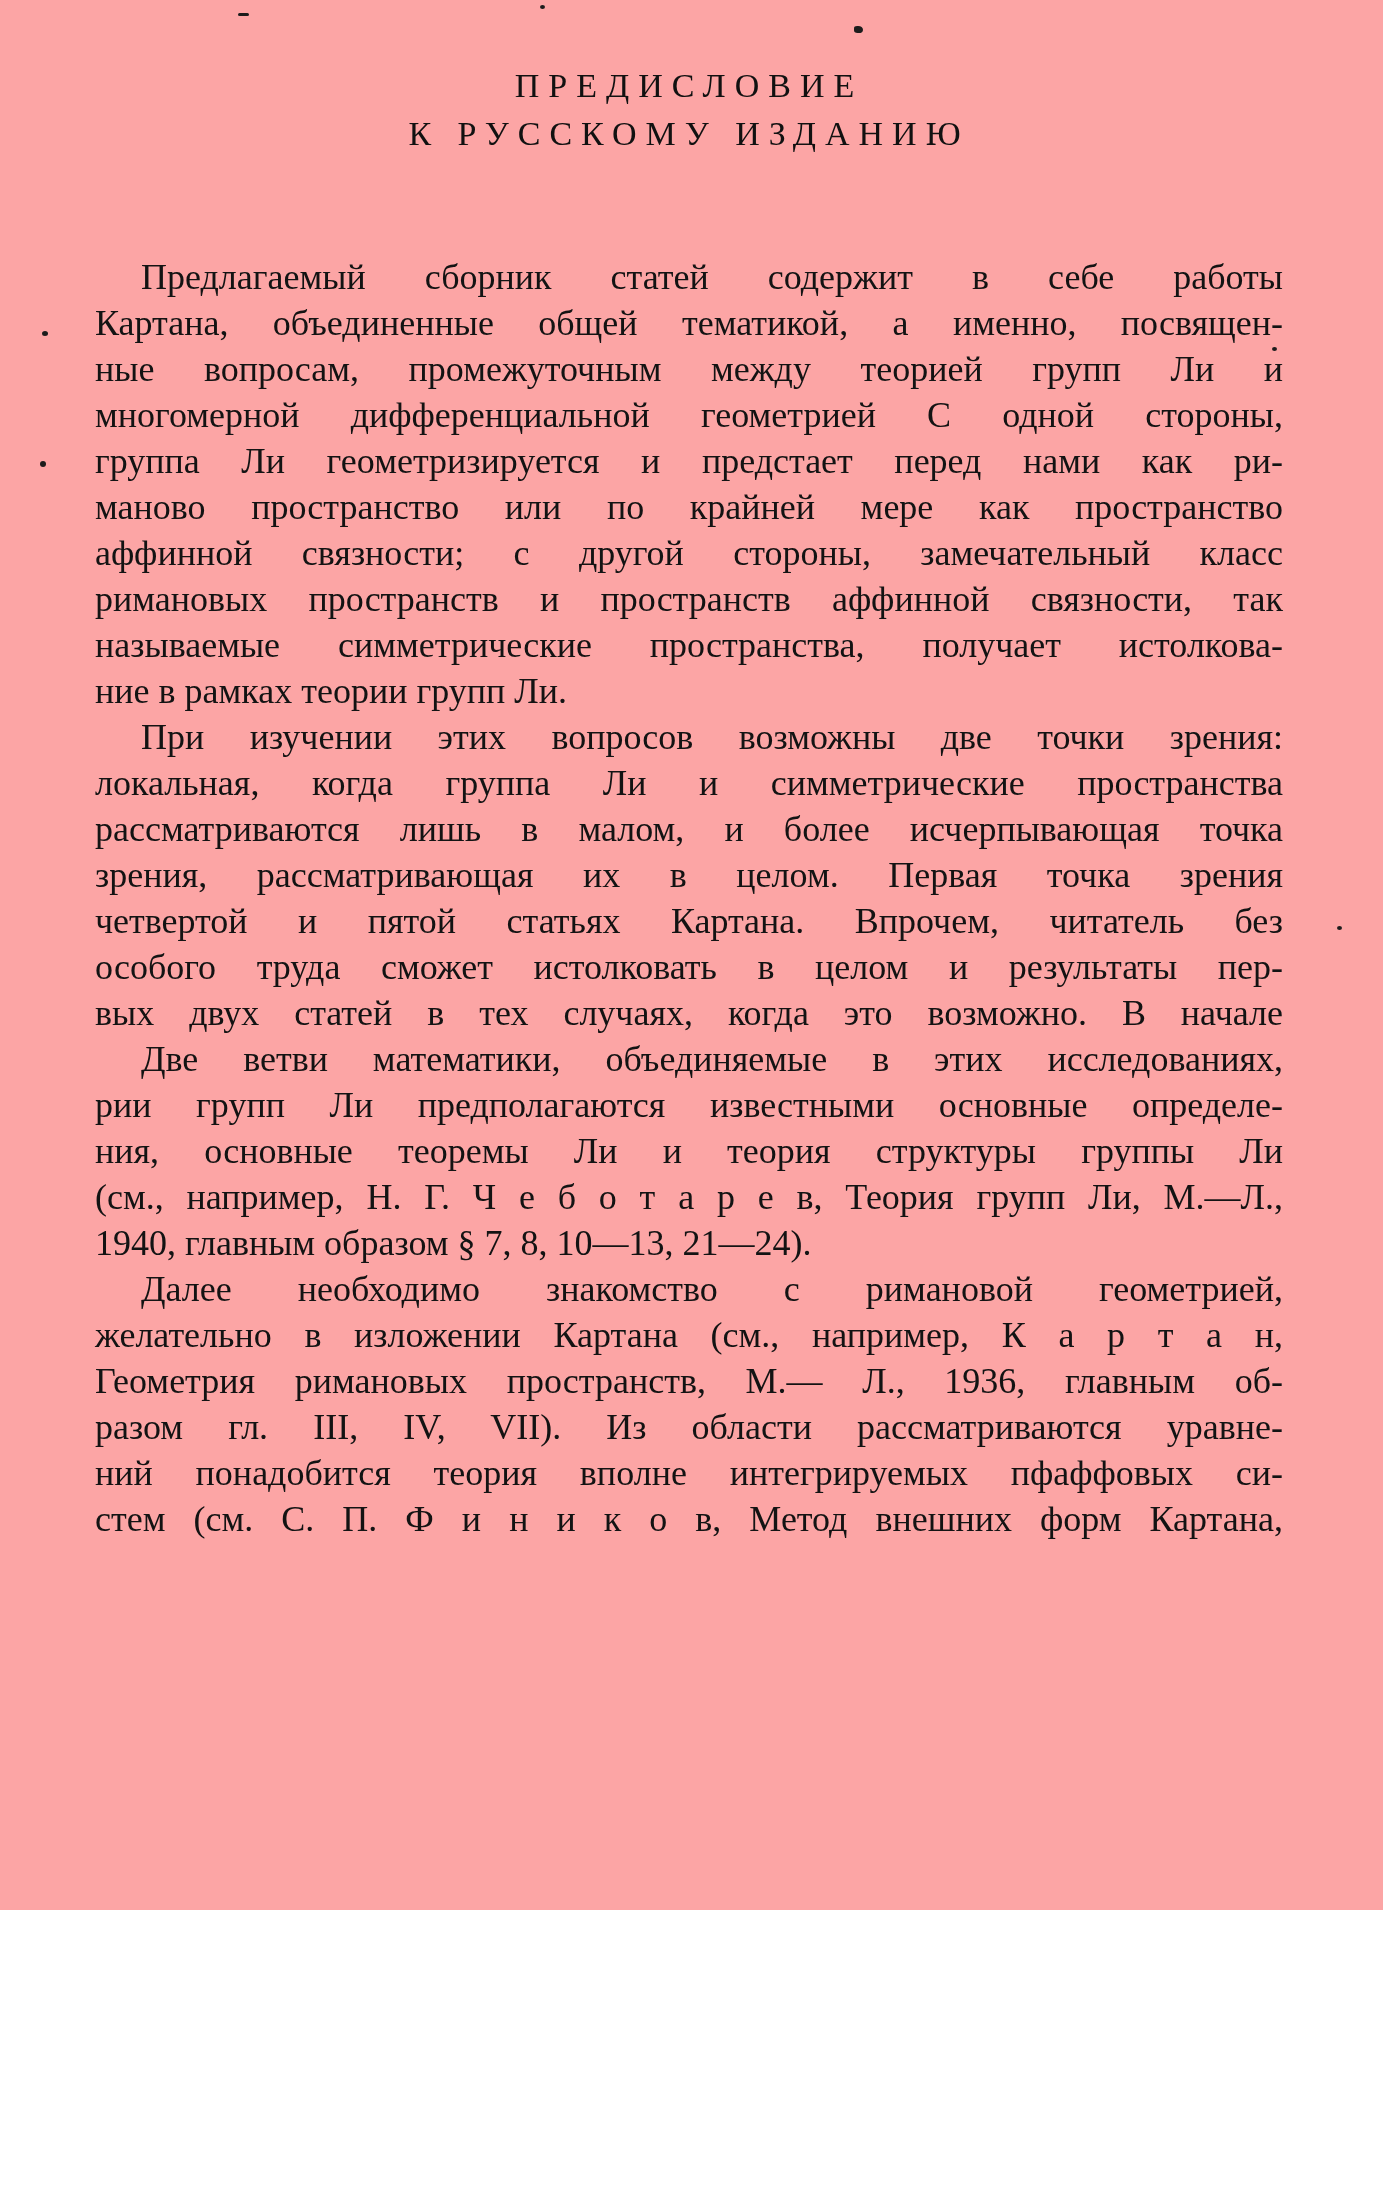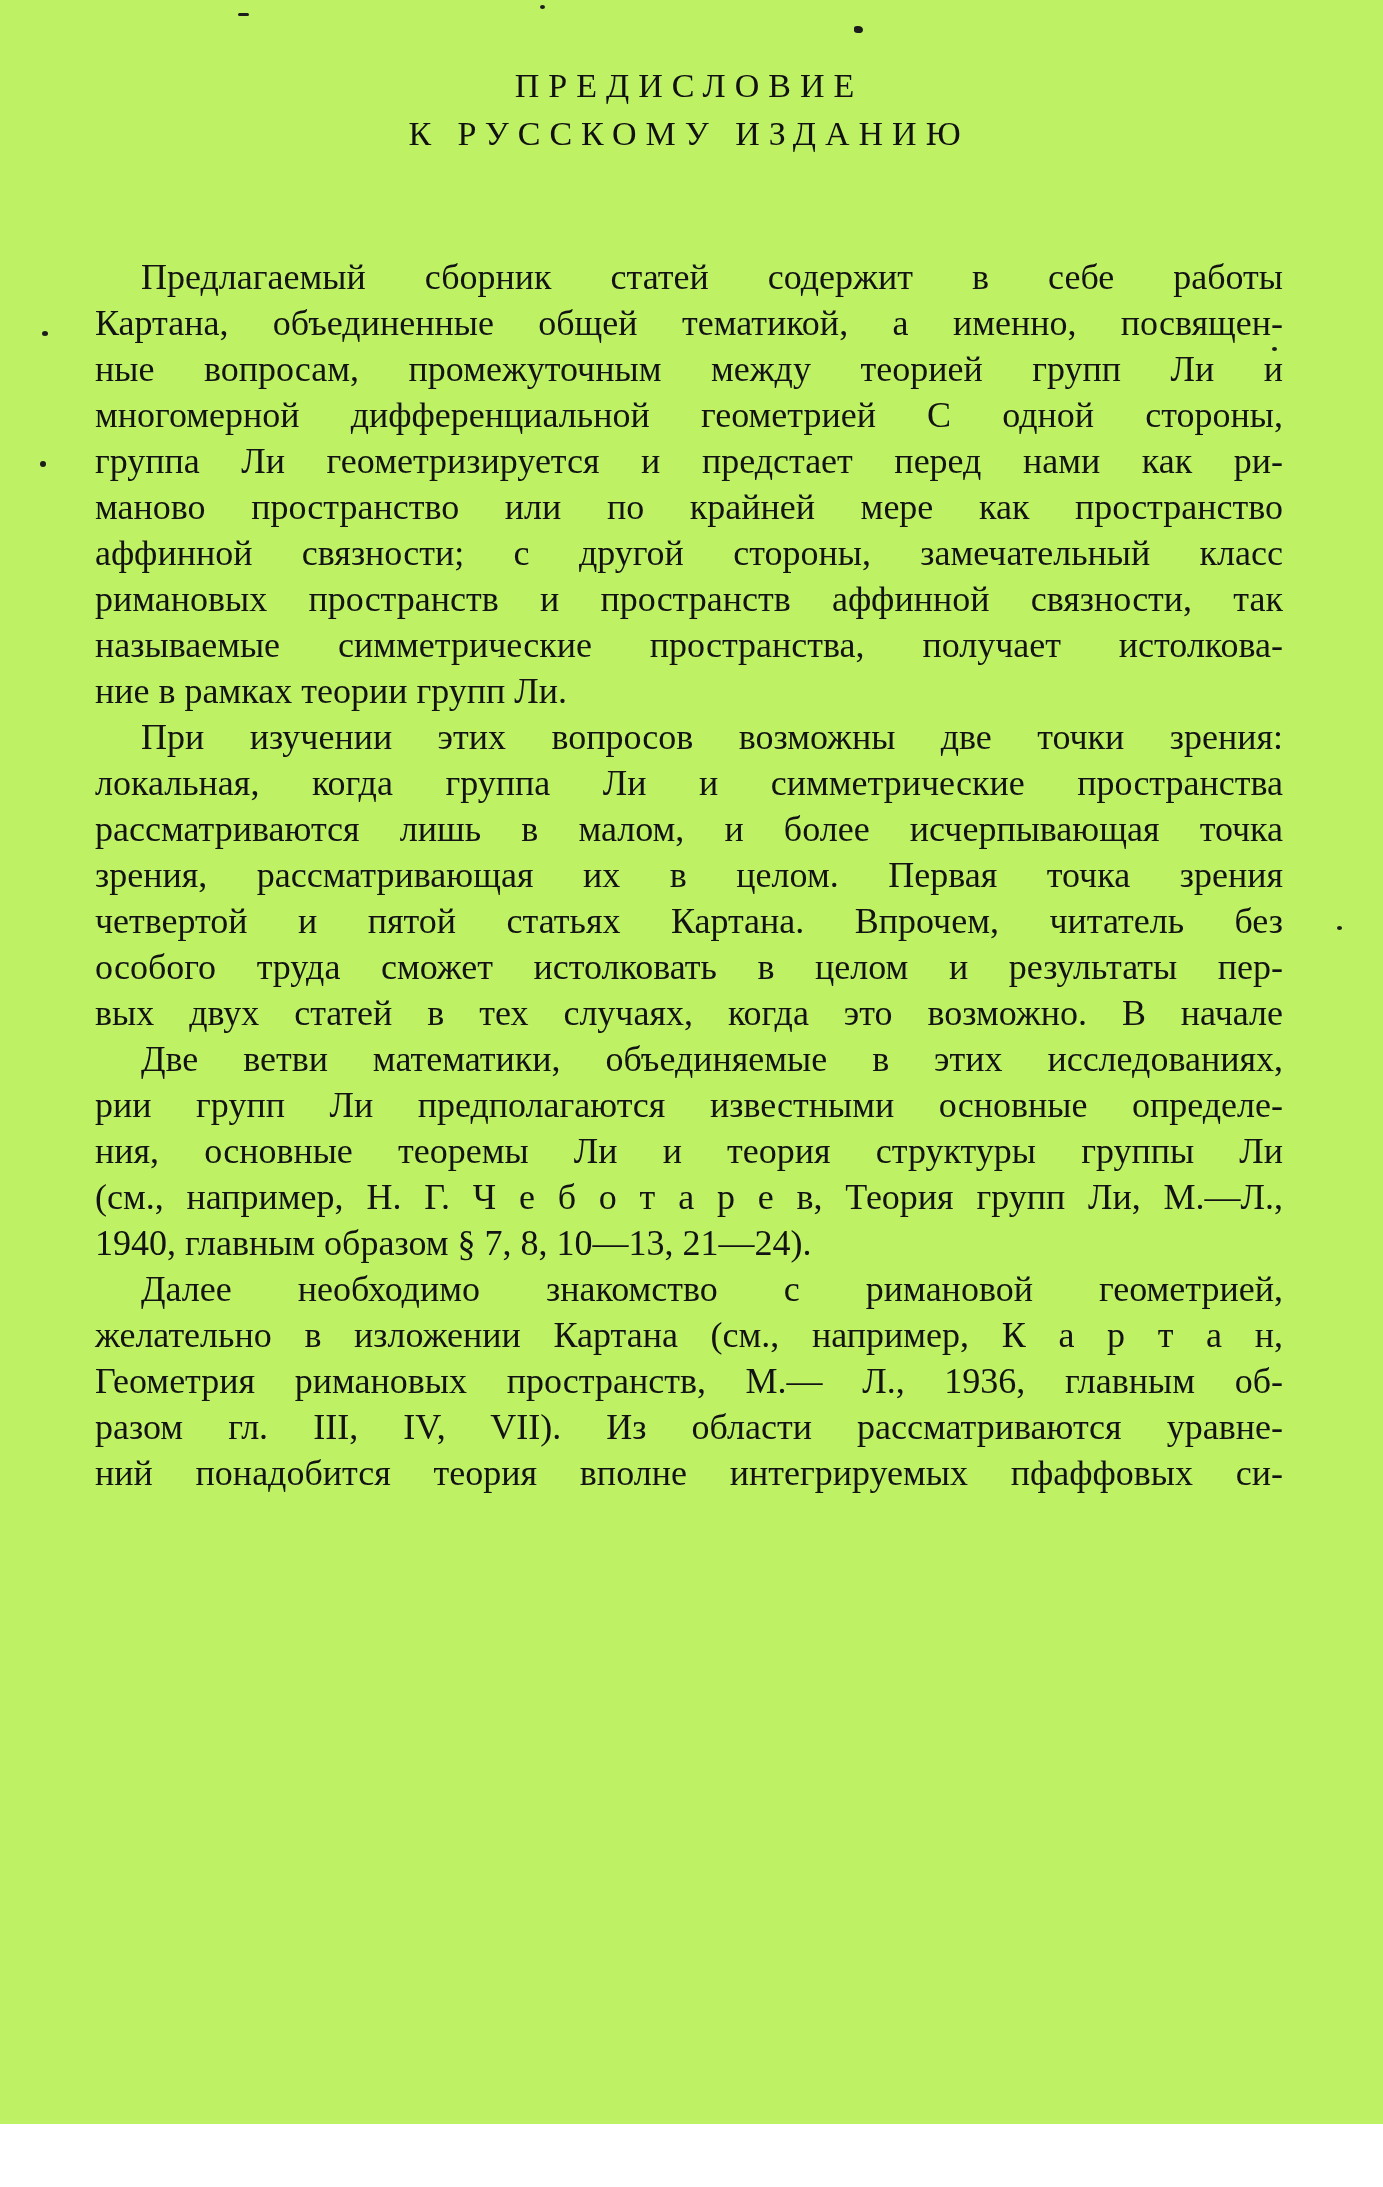--- a/index.html
+++ b/index.html
@@ -3,22 +3,22 @@
 <meta charset="utf-8">
 <style>
   html, body {
     margin: 0;
     padding: 0;
     background: #ffffff;
   }
   .page {
     position: relative;
     width: 1383px;
-    height: 2124px;
-    background: #bef264;
+    height: 1910px;
+    background: #fca5a5;
     overflow: hidden;
     font-family: "Liberation Serif", "DejaVu Serif", serif;
     color: #131313;
   }
   .content {
     position: absolute;
     left: 95px;
     top: 62px;
     width: 1188px;
   }
@@ -101,20 +101,21 @@
           <div class="line">ния, основные теоремы Ли и теория структуры группы Ли</div>
           <div class="line">(см., например, Н. Г. Ч е б о т а р е в, Теория групп Ли, М.—Л.,</div>
           <div class="line end">1940, главным образом § 7, 8, 10—13, 21—24).</div>
         </div>
         <div class="para">
           <div class="line first">Далее необходимо знакомство с римановой геометрией,</div>
           <div class="line">желательно в изложении Картана (см., например, К а р т а н,</div>
           <div class="line">Геометрия римановых пространств, М.— Л., 1936, главным об-</div>
           <div class="line">разом гл. III, IV, VII). Из области рассматриваются уравне-</div>
           <div class="line">ний понадобится теория вполне интегрируемых пфаффовых си-</div>
+          <div class="line">стем (см. С. П. Ф и н и к о в, Метод внешних форм Картана,</div>
         </div>
       </div>
   </div>
 
   <div class="speck" style="left:238px; top:13px; width:11px; height:3px; border-radius:2px;"></div>
   <div class="speck" style="left:540px; top:5px; width:5px; height:4px;"></div>
   <div class="speck" style="left:854px; top:26px; width:9px; height:7px; border-radius:40% 60% 55% 45%;"></div>
   <div class="speck" style="left:42px; top:331px; width:6px; height:5px;"></div>
   <div class="speck" style="left:40px; top:461px; width:6px; height:6px;"></div>
   <div class="speck" style="left:1272px; top:347px; width:5px; height:4px;"></div>

